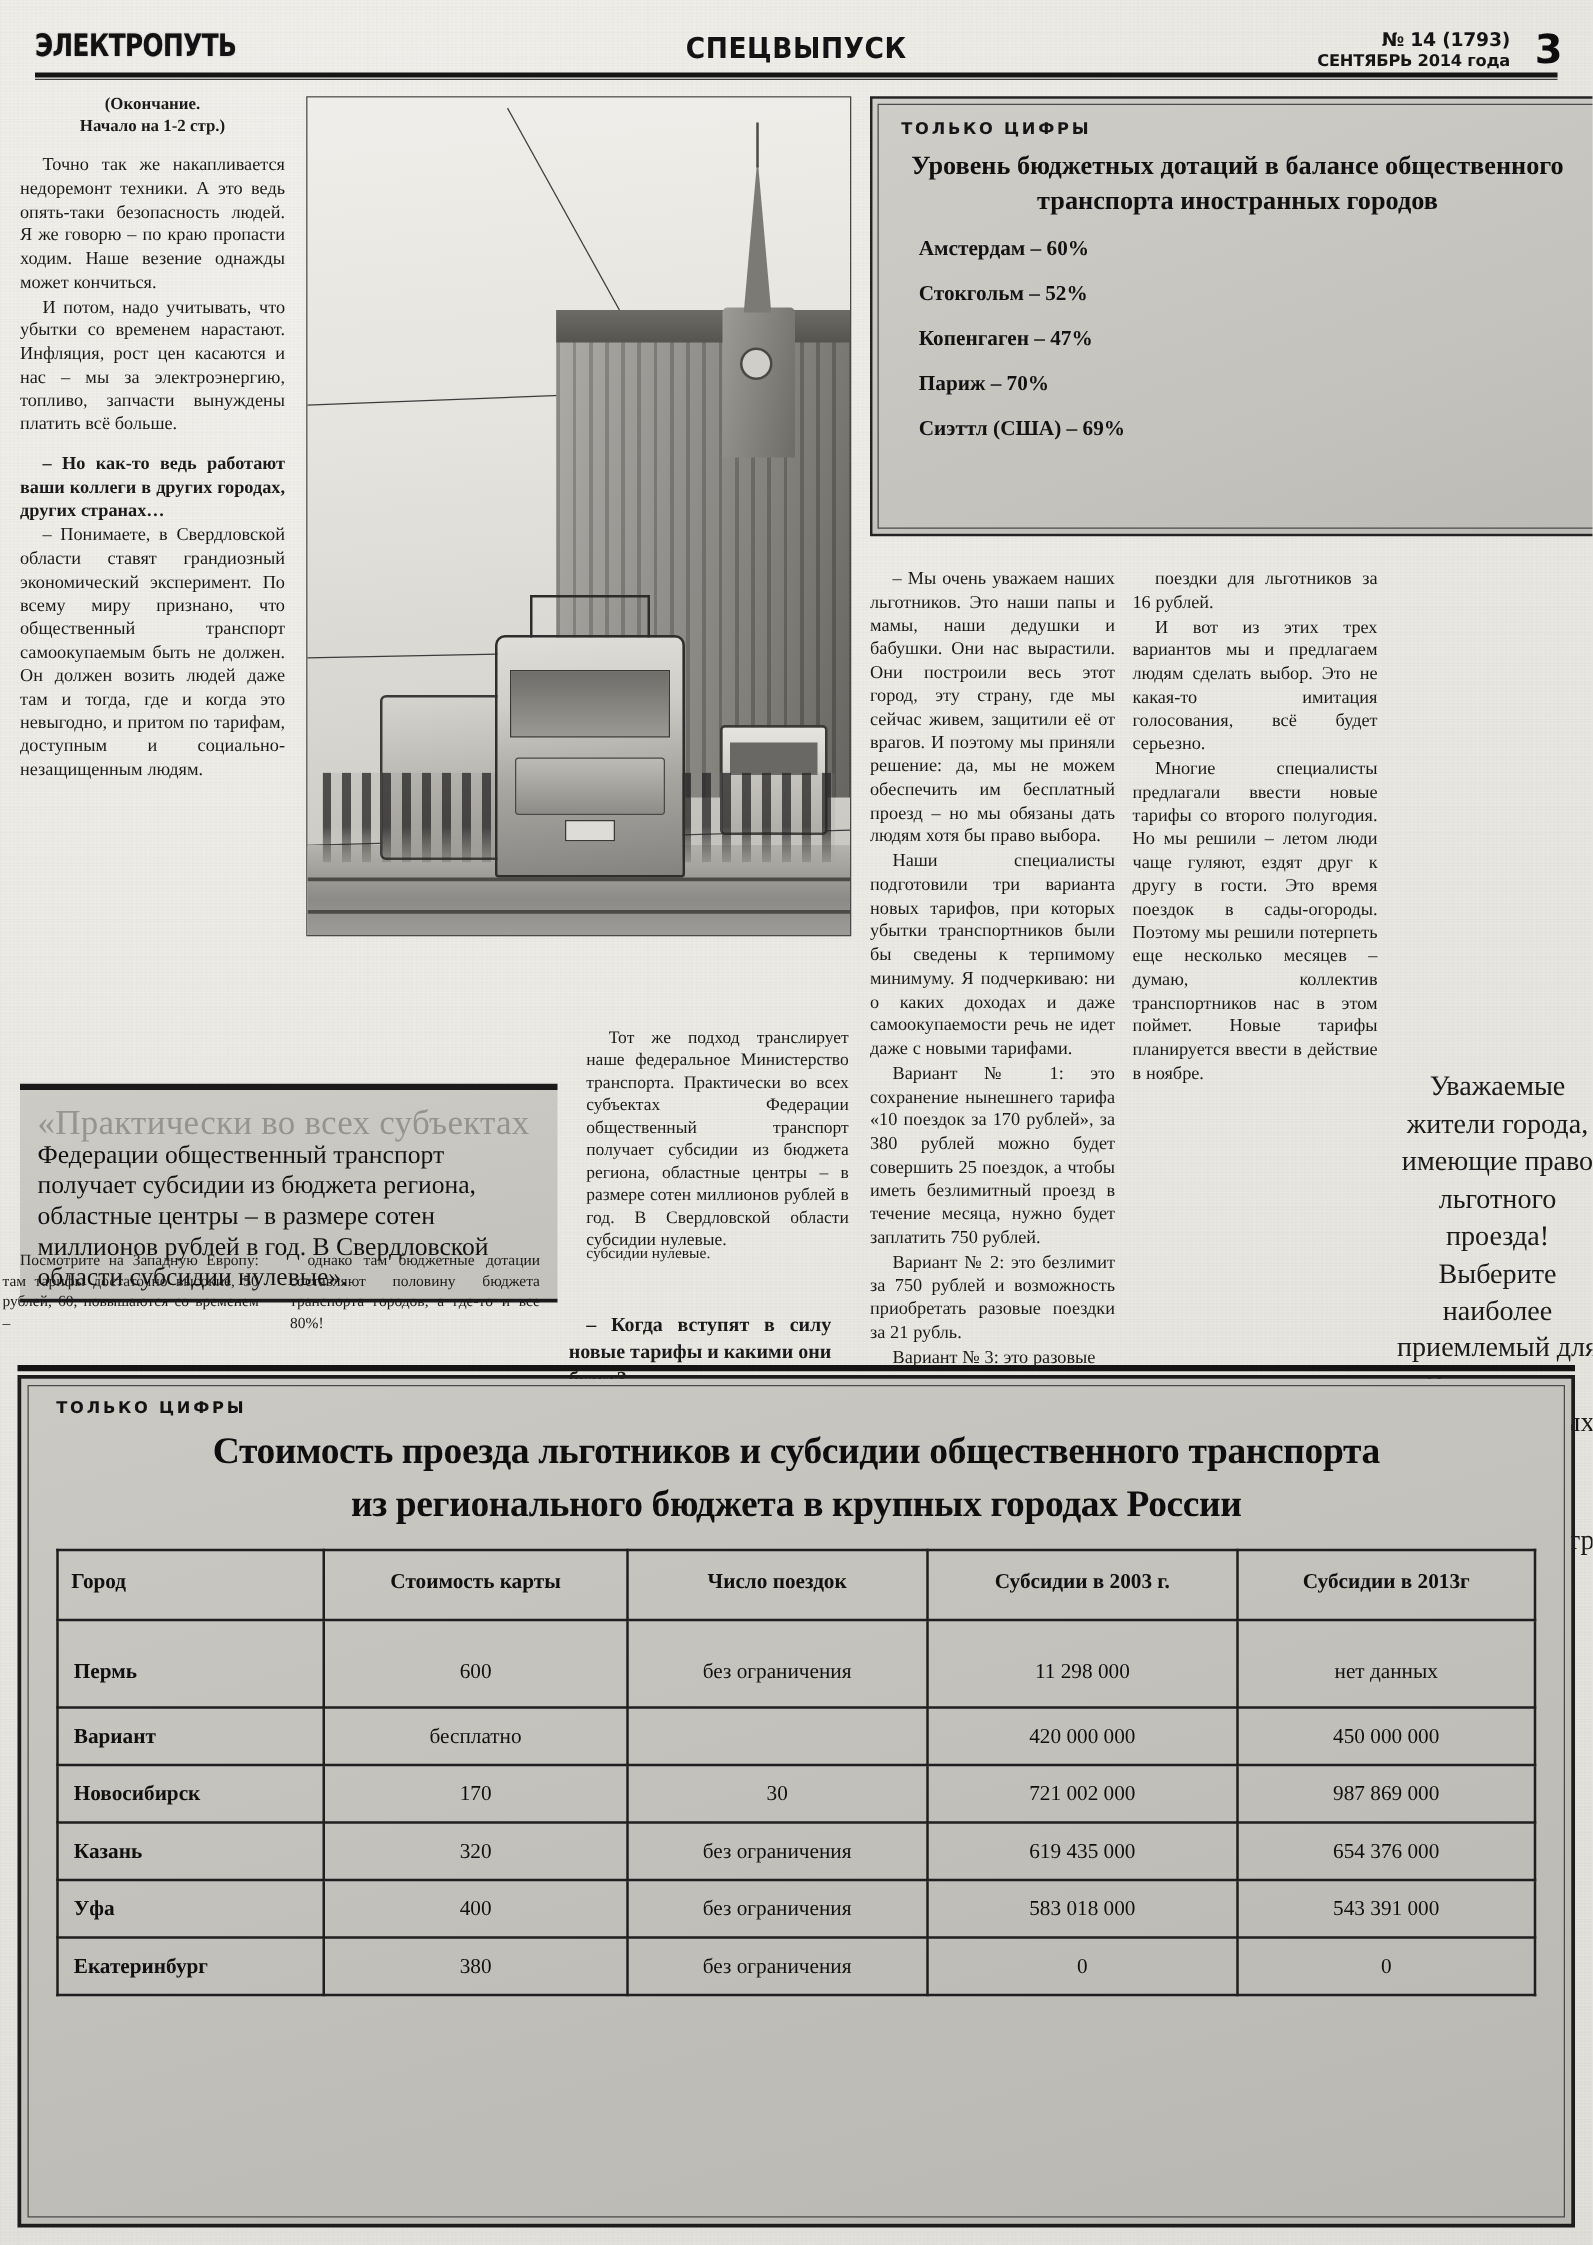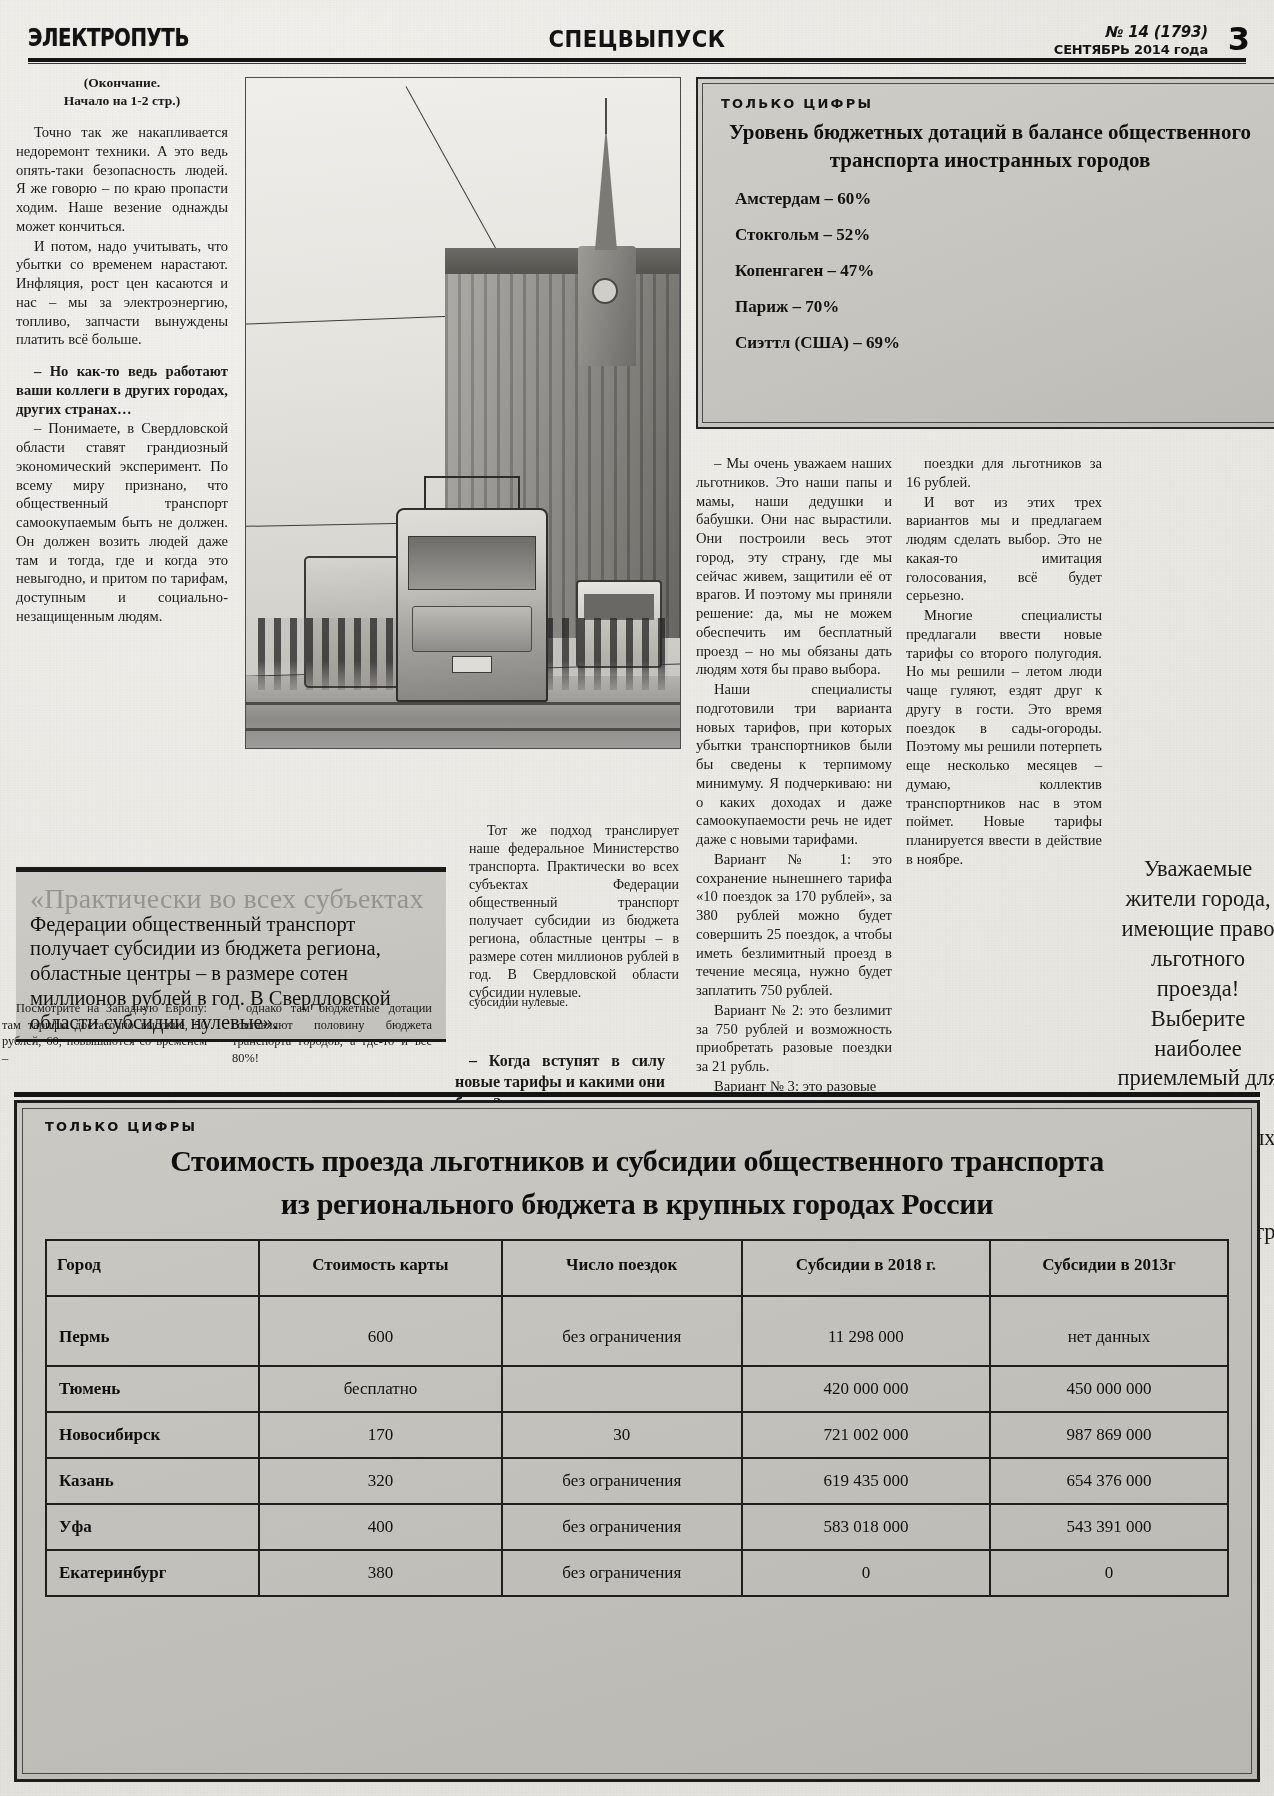--- a/index.html
+++ b/index.html
@@ -36,21 +36,21 @@
     position:absolute;left:0;right:0;top:26px;text-align:center;
     font-family:"DejaVu Sans", sans-serif;font-weight:bold;
     font-size:23px;letter-spacing:.5px;color:#131313;
     transform:scaleX(.92);
   }
   .issue{
     position:absolute;right:52px;top:24px;text-align:right;
     font-family:"DejaVu Sans", sans-serif;font-weight:bold;
     line-height:1.18;color:#151515;
   }
-  .issue .no{font-size:15px;letter-spacing:-.2px;font-style:italic;}
+  .issue .no{font-size:15px;letter-spacing:-.2px;}
   .issue .date{font-size:13px;letter-spacing:-.2px;}
   .pagenum{
     position:absolute;right:10px;top:20px;
     font-family:"DejaVu Sans", sans-serif;font-weight:bold;font-size:32px;
     color:#0d0d0d;
   }
   .rule-head{position:absolute;left:14px;right:14px;top:58px;height:4px;background:#151515;}
   .rule-head2{position:absolute;left:14px;right:14px;top:63px;height:1px;background:#3a3a3a;}
 
   
@@ -363,32 +363,32 @@
       <div class="tb-title">
         <div>Стоимость проезда льготников и субсидии общественного транспорта</div>
         <div>из регионального бюджета в крупных городах России</div>
       </div>
       <table>
         <tbody id="tbody">
             <tr class="head">
               <td class="l" style="font-weight: bold;">Город</td>
               <td style="font-weight: bold;">Стоимость карты</td>
               <td style="font-weight: bold;">Число поездок</td>
-              <td style="font-weight: bold;">Субсидии в 2018 г.</td>
+              <td style="font-weight: bold;">Субсидии в 2003 г.</td>
               <td style="font-weight: bold;">Субсидии в 2013г</td>
             </tr>
             <tr class="r1">
               <td class="l">Пермь</td>
               <td>600</td>
               <td>без ограничения</td>
               <td>11 298 000</td>
               <td>нет данных</td>
             </tr>
             <tr>
-              <td class="l">Тюмень</td>
+              <td class="l">Вариант</td>
               <td>бесплатно</td>
               <td></td>
               <td>420 000 000</td>
               <td>450 000 000</td>
             </tr>
             <tr>
               <td class="l">Новосибирск</td>
               <td>170</td>
               <td>30</td>
               <td>721 002  000</td>

